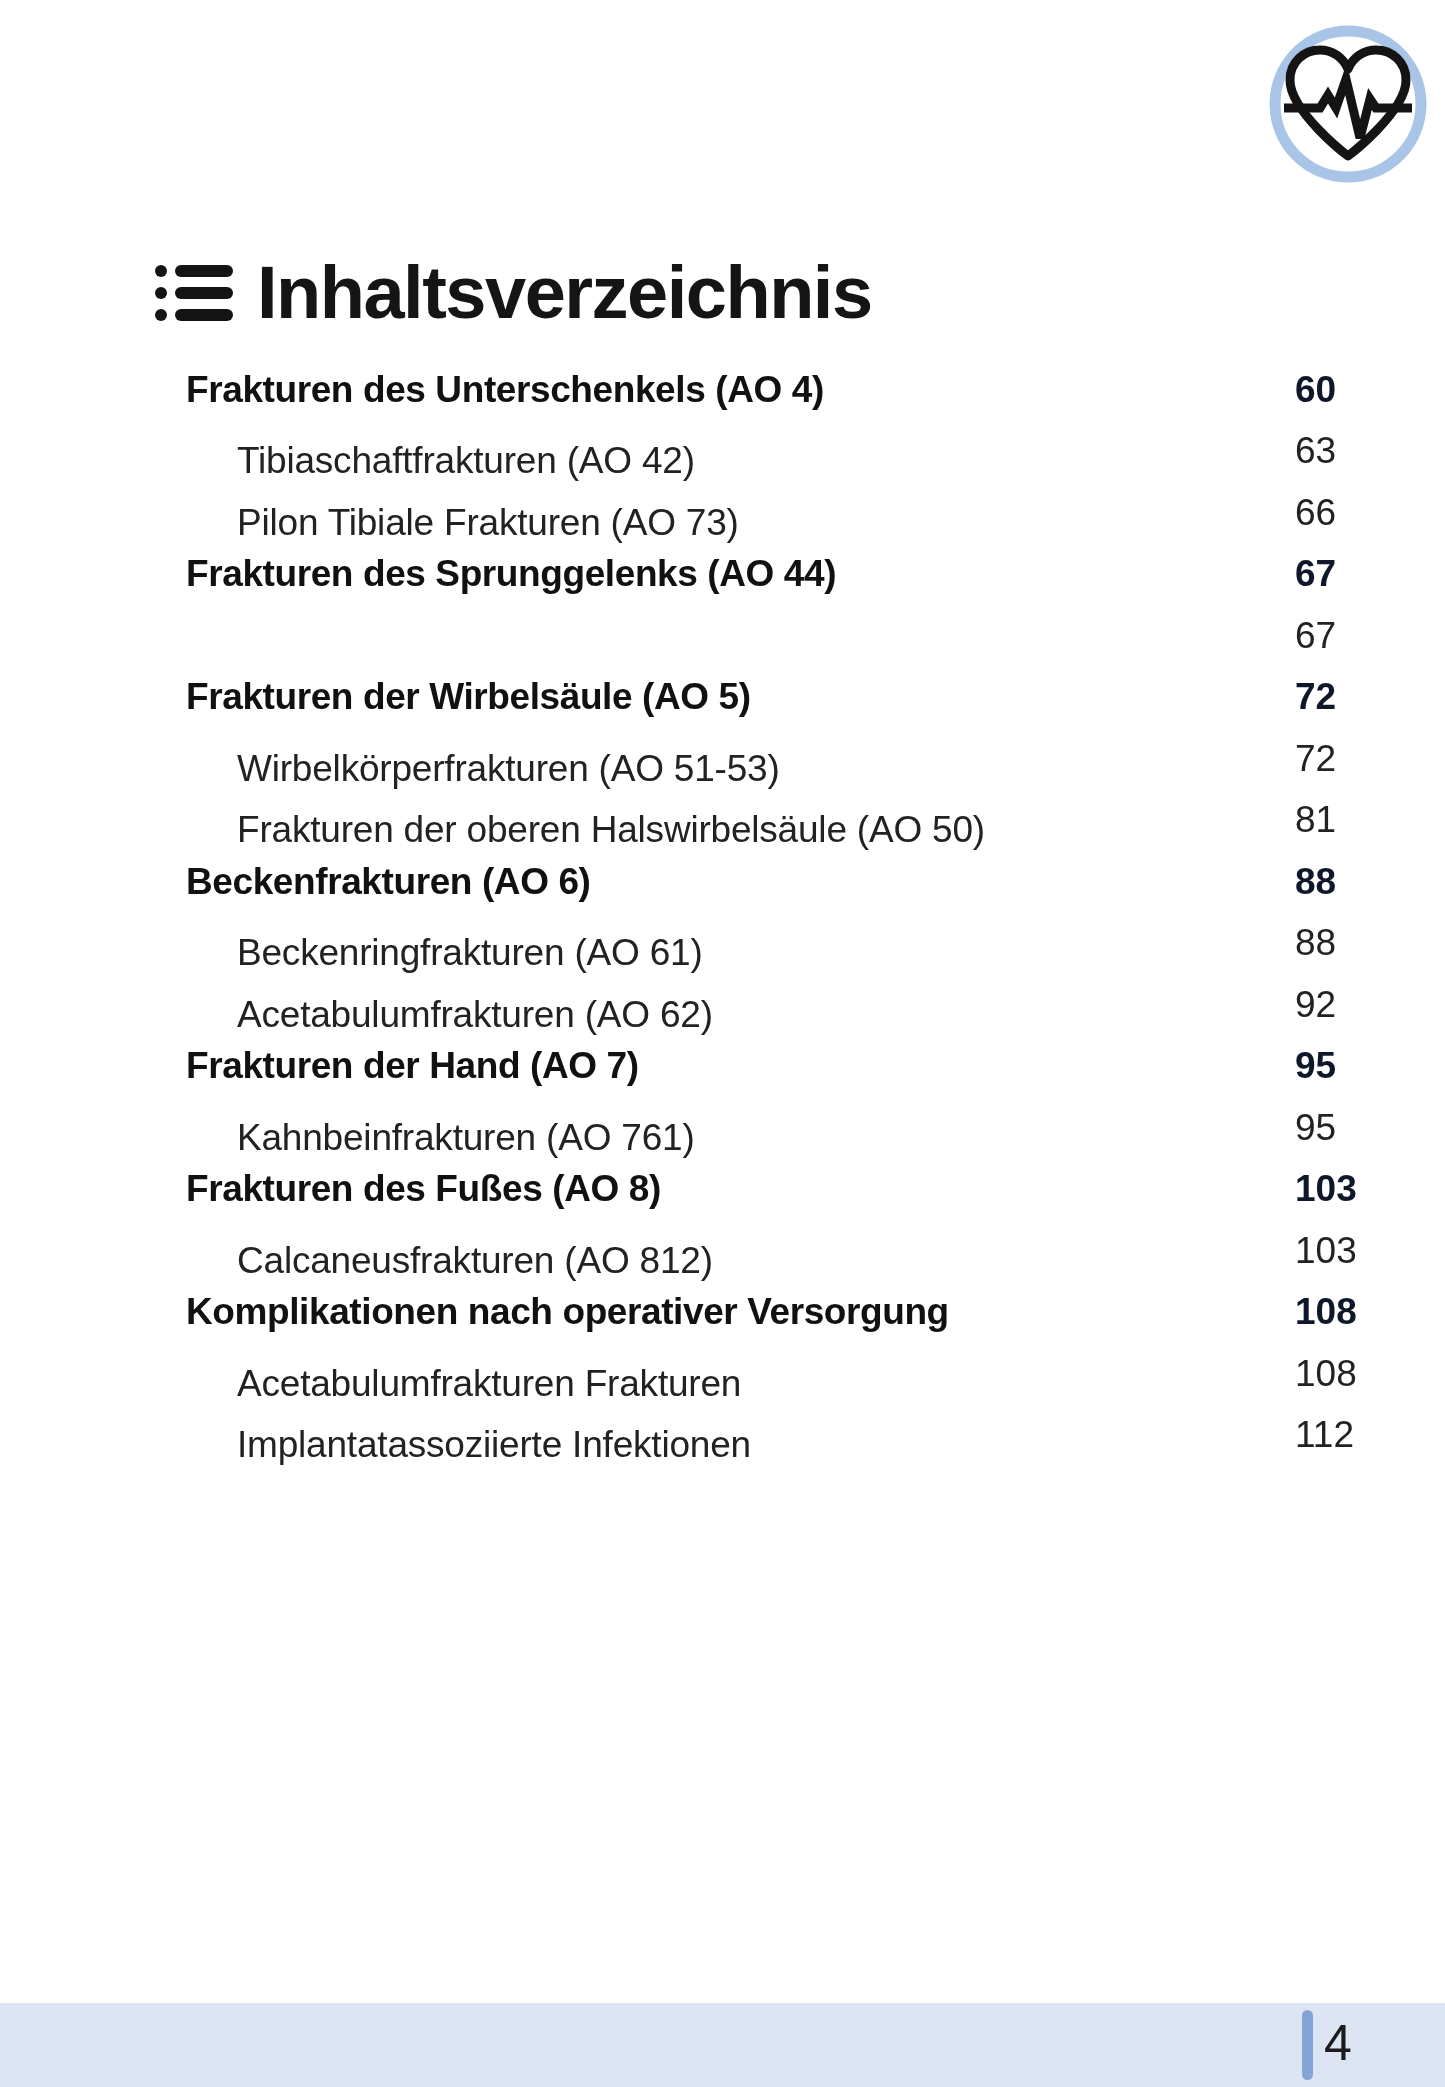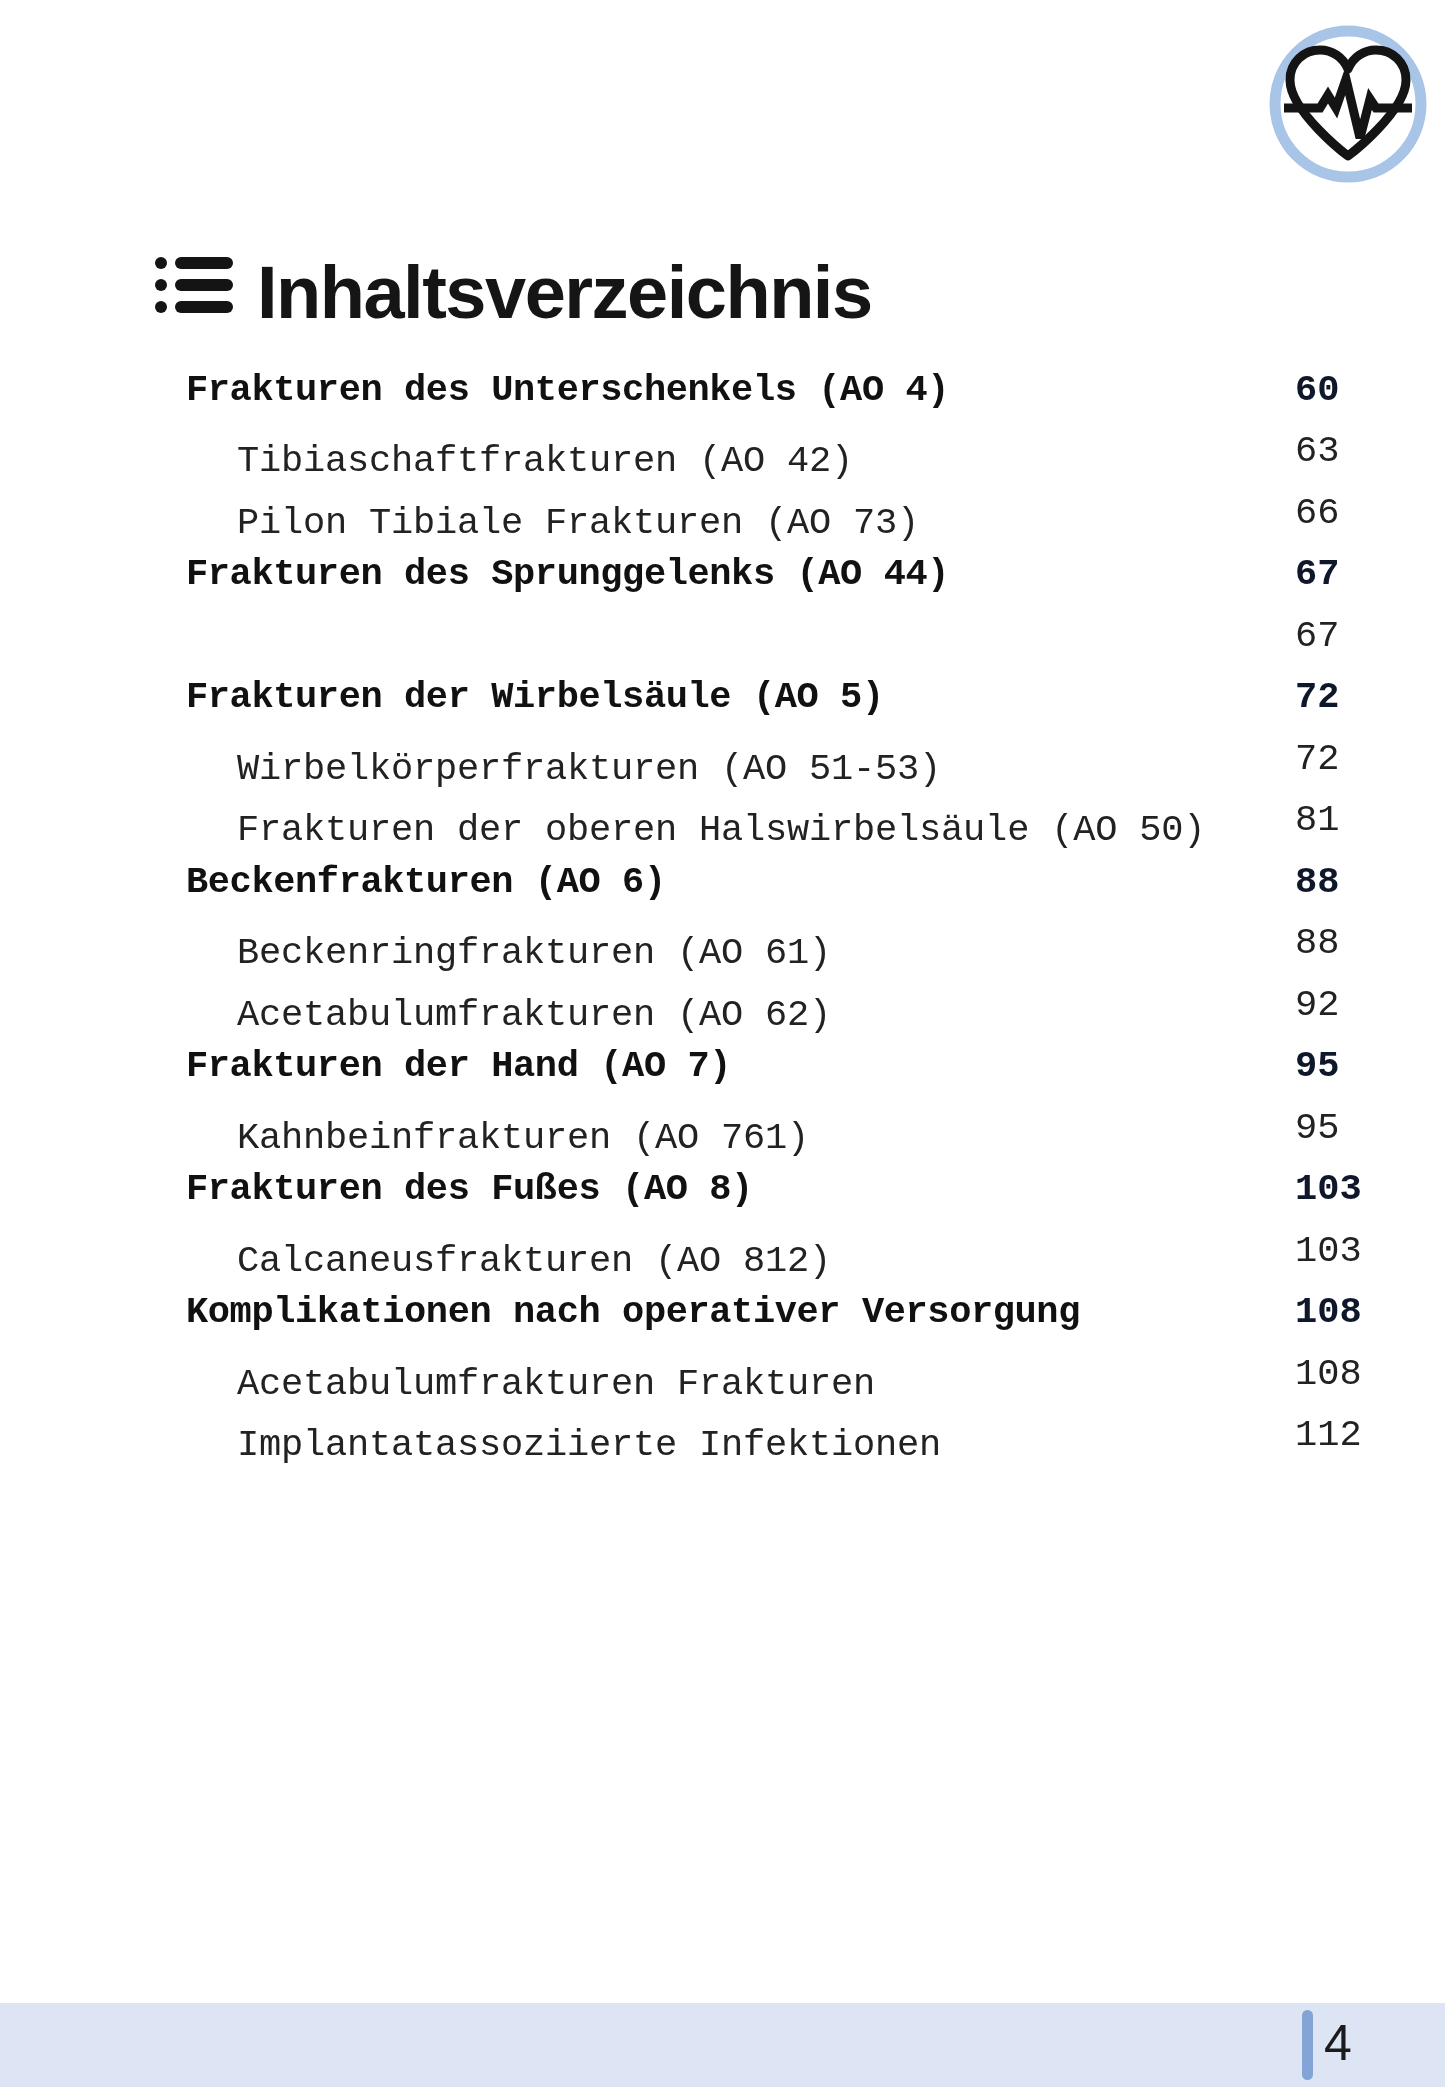--- a/index.html
+++ b/index.html
@@ -12,35 +12,35 @@
     font-family:"Liberation Sans", sans-serif;
   }
   
   .brand {
     position:absolute; left:1268px; top:24px;
     width:160px; height:160px;
   }
   
   .title-row {
     position:absolute; left:155px; top:256px;
-    display:flex; gap:24px;
+    display:flex; align-items:center; gap:24px;
   }
   .title-row h1 {
     font-size:74px; font-weight:bold; letter-spacing:-1.5px;
     color:#151515; line-height:1;
   }
   .list-glyph { width:78px; height:58px; flex:0 0 auto; }
   
   .toc {
     position:absolute; left:186px; top:359px;
     width:1210px;
   }
   .toc-row {
     position:relative; height:61.5px;
-    display:flex; align-items:center;font-family:Liberation Mono, monospace;
+    display:flex; align-items:center;
   }
   .toc-row .label {
     font-size:37px; color:#222222; font-weight:400;
     letter-spacing:-0.2px; white-space:nowrap;
   }
   .toc-row.l1 .label { font-weight:bold; color:#111111; letter-spacing:-0.4px; }
   .toc-row.l2 .label { padding-left:51px;margin-top:20px; }
   .toc-row .page-num {
     position:absolute; left:1109px;
     font-size:37px; color:#222222; font-weight:400;

